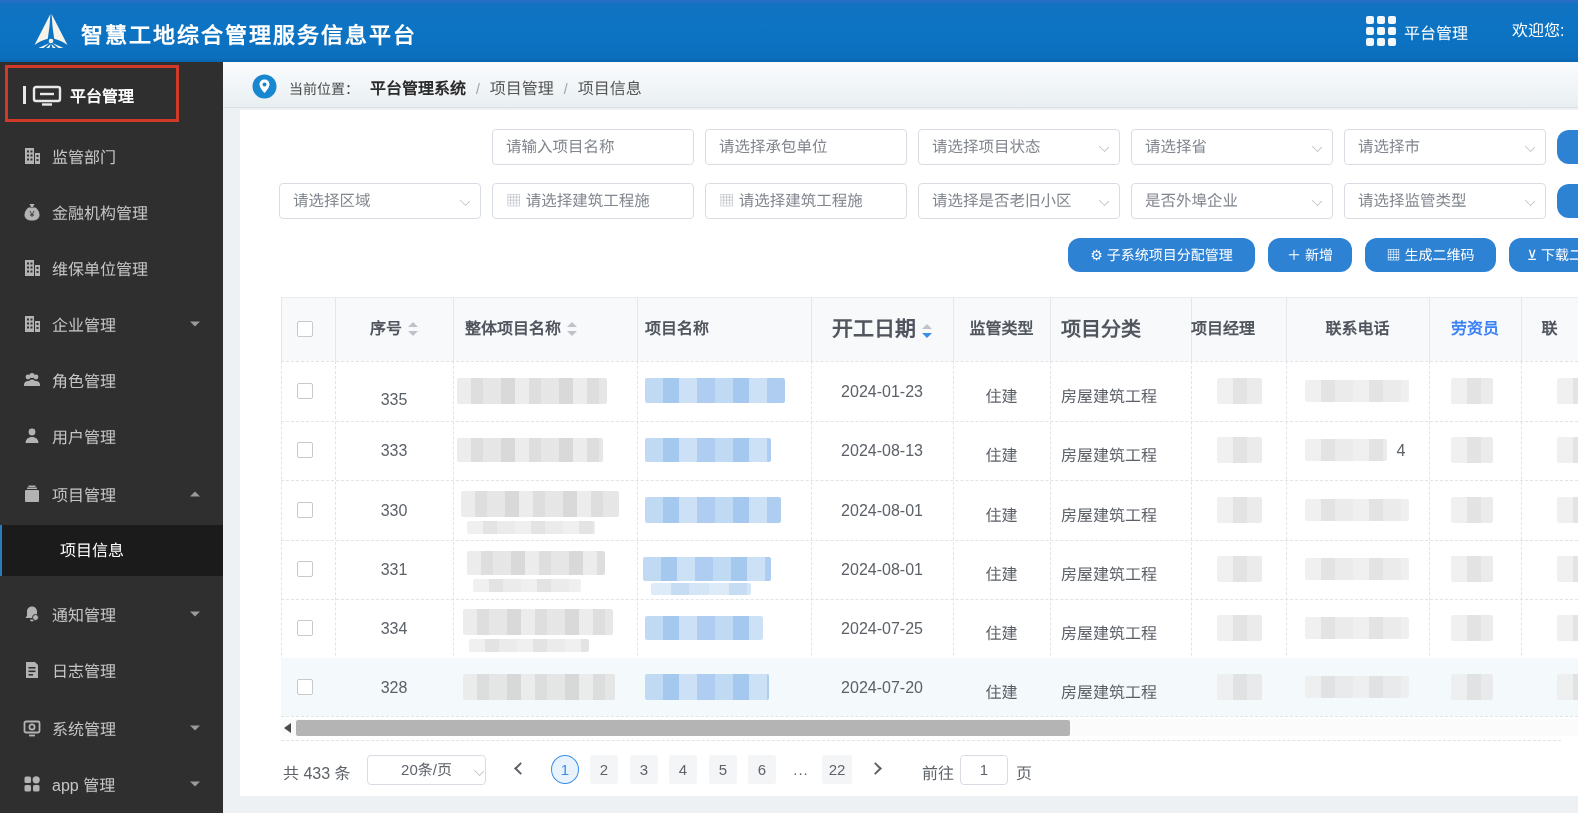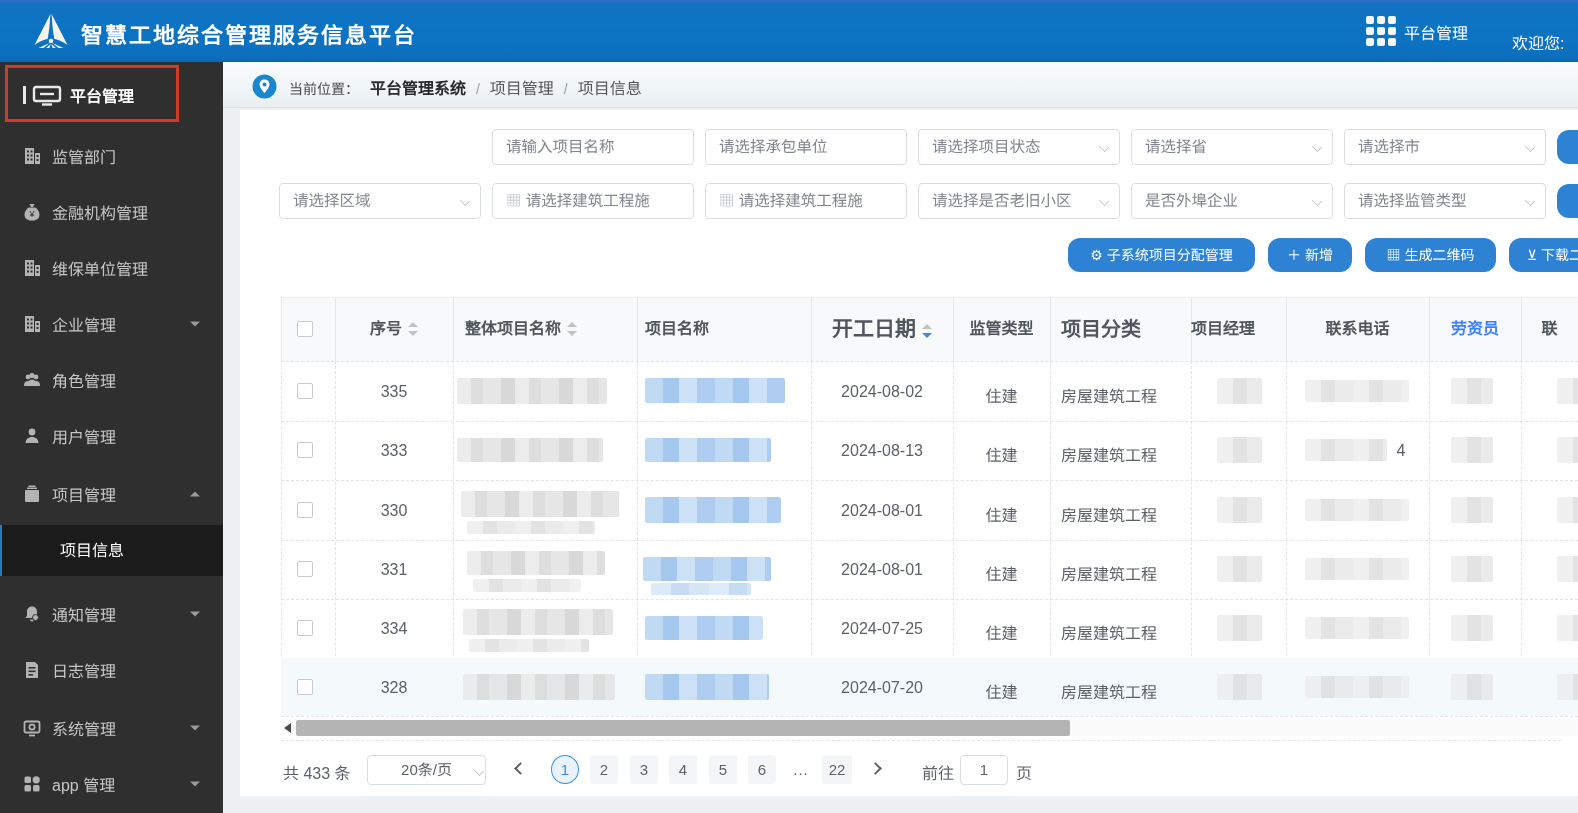--- a/index.html
+++ b/index.html
@@ -6,21 +6,21 @@
   html,body { width:1578px; height:813px; overflow:hidden; font-family:"Liberation Sans", sans-serif; }
   body { position:relative; background:#eef1f3; }
   .abs { position:absolute; }
 
   
   #hdr { position:absolute; left:0; top:0; width:1578px; height:62px;
          background:linear-gradient(180deg,#2d6ec6 0%,#1173c2 7%,#0c73c3 50%,#0b6fbd 93%,#0a65af 100%);
          color:#fff; }
   #hdr .title { position:absolute; left:81px; top:17px; font-size:22px; font-weight:bold; letter-spacing:2px; }
   #hdr .rmenu { position:absolute; left:1404px; top:20px; font-size:16px; }
-  #hdr .welcome { position:absolute; left:1512px; top:30px; font-size:16px; }
+  #hdr .welcome { position:absolute; left:1512px; top:17px; font-size:16px; }
 
   
   #side { position:absolute; left:0; top:62px; width:223px; height:751px; background:#302f2f; }
   .mitem { position:absolute; left:0; width:223px; height:40px; color:#c6c6c6; font-size:16px; }
   .mitem .ic { position:absolute; left:23px; top:50%; transform:translateY(-50%); width:18px; height:18px; }
   .mitem .tx { position:absolute; left:52px; top:50%; transform:translateY(-50%); white-space:nowrap; }
   .mitem .caret { position:absolute; left:190px; top:50%; transform:translateY(-50%); width:0; height:0;
       border-left:5px solid transparent; border-right:5px solid transparent; border-top:5px solid #9a9a9a; }
   .mitem .caretup { position:absolute; left:190px; top:50%; transform:translateY(-50%); width:0; height:0;
       border-left:5px solid transparent; border-right:5px solid transparent; border-bottom:5px solid #9a9a9a; }
@@ -334,24 +334,24 @@
   <div class="vline" style="left:1148px;top:64px;height:355px"></div>
   <div class="vline" style="left:1240px;top:64px;height:355px"></div>
   <div class="rline" style="top:64px;width:1297px"></div>
   <div class="rline" style="top:123.5px;width:1297px"></div>
   <div class="rline" style="top:183px;width:1297px"></div>
   <div class="rline" style="top:242.5px;width:1297px"></div>
   <div class="rline" style="top:301.5px;width:1297px"></div>
   <div class="rline" style="top:361px;width:1297px"></div>
   <div class="rline" style="top:419px;width:1297px"></div>
   <div class="chk" style="left:16px;top:85.75px"></div>
-  <div class="cellc" style="left:54px;top:86px;width:118px">335</div>
+  <div class="cellc" style="left:54px;top:94px;width:118px">335</div>
   <div class="blur bgray" style="left:176px;top:80.75px;width:150px;height:26px"></div>
   <div class="blur bblue" style="left:364px;top:81.25px;width:140px;height:25px"></div>
-  <div class="cellc" style="left:530px;top:85.75px;width:142px">2024-08-02</div>
+  <div class="cellc" style="left:530px;top:85.75px;width:142px">2024-01-23</div>
   <div class="cellc" style="left:672px;top:85.75px;width:97px">住建</div>
   <div class="cellc" style="left:780px;top:85.75px;text-align:left;white-space:nowrap">房屋建筑工程</div>
   <div class="blur bgray2" style="left:936px;top:80.75px;width:45px;height:26px"></div>
   <div class="blur bgray2" style="left:1024px;top:82.75px;width:104px;height:22px"></div>
   <div class="blur bgray2" style="left:1170px;top:80.75px;width:42px;height:26px"></div>
   <div class="blur bgray2" style="left:1276px;top:80.75px;width:40px;height:26px"></div>
   <div class="chk" style="left:16px;top:145.25px"></div>
   <div class="cellc" style="left:54px;top:145.25px;width:118px">333</div>
   <div class="blur bgray" style="left:176px;top:141.25px;width:146px;height:24px"></div>
   <div class="blur bblue" style="left:364px;top:141.25px;width:126px;height:24px"></div>

